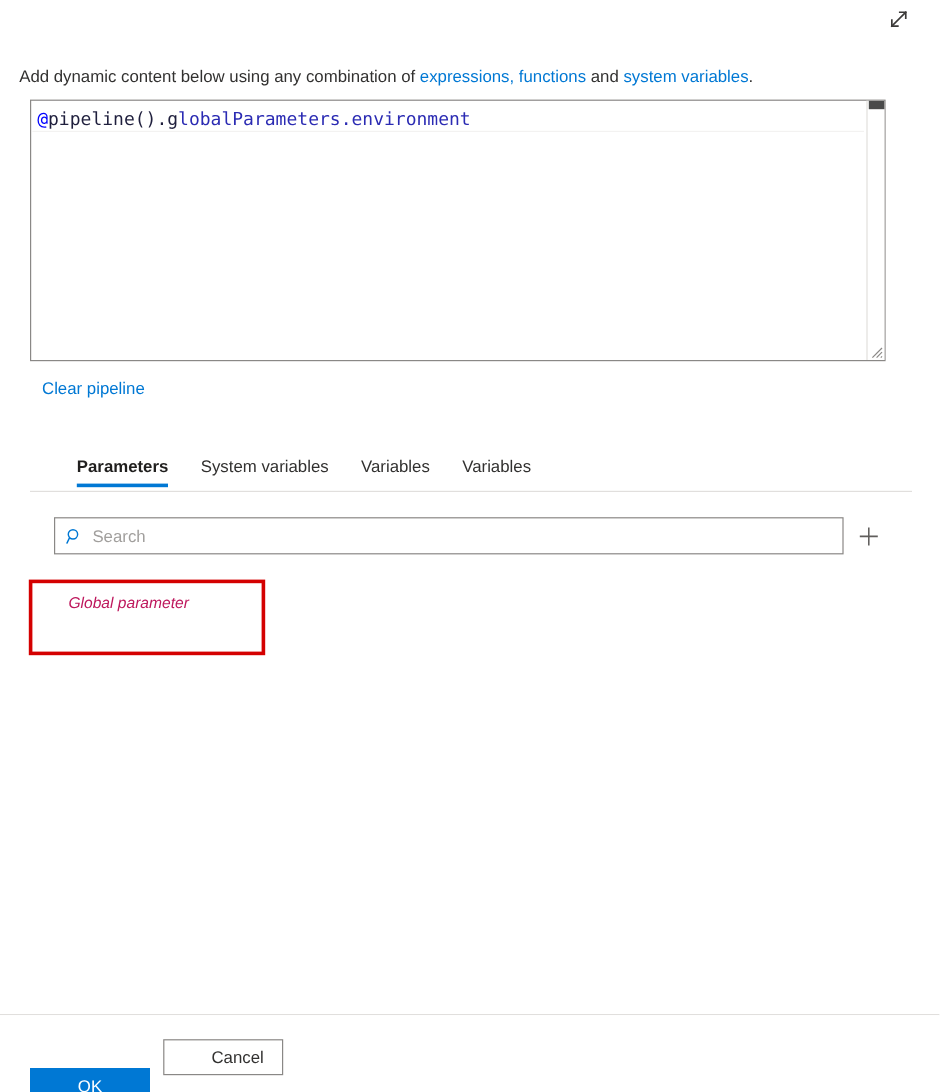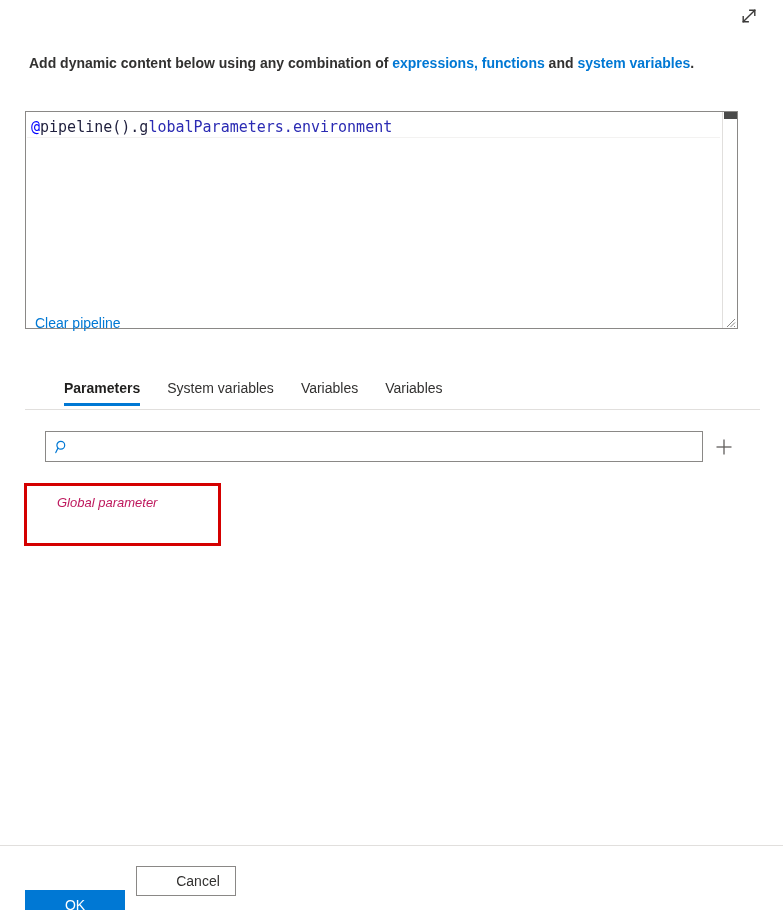--- a/index.html
+++ b/index.html
@@ -42,45 +42,43 @@
     display: flex;
     align-items: center;
     justify-content: center;
     cursor: pointer;
   }
   .expand-button svg { display:block; }
 
   
   .subtitle {
     position: absolute;
-    left: 29px;
+    left: 16px;
     top: 53px;
     font-size: 14px;
     color: #323130;
     line-height: 20px;
     white-space: nowrap;
-    font-weight: bold;
   }
   .subtitle .lnk {
     color: #0078d4;
     cursor: pointer;
     text-decoration: none;
   }
 
   
   .editor-wrap {
     position: absolute;
     left: 25px;
     top: 83px;
     width: 713px;
     height: 218px;
     border: 1px solid #8a8886;
     background: #ffffff;
     box-sizing: border-box;
-    margin-top: 28px;
   }
   .editor-content {
     position: absolute;
     left: 0; top: 0;
     right: 16px;
     bottom: 0;
     padding: 5px 4px 0 5px;
     box-sizing: border-box;
     overflow: hidden;
   }
@@ -357,20 +355,21 @@
 
 <div class="search-box">
   <span class="search-icon">
     <svg width="14" height="14" viewBox="0 0 14 14" aria-hidden="true">
       <g stroke="#0078d4" stroke-width="1.2" fill="none">
         <circle cx="5.8" cy="5.3" r="3.9"></circle>
         <line x1="2.9" y1="8.2" x2="0.8" y2="12.6" stroke-linecap="round"></line>
       </g>
     </svg>
   </span>
+  <input class="search-input" type="text" placeholder="Search" style="">
 </div>
 <div class="add-button">
   <svg width="20" height="20" viewBox="0 0 20 20" aria-hidden="true">
     <g stroke="#605e5c" stroke-width="1.3">
       <line x1="10" y1="2.5" x2="10" y2="17.5"></line>
       <line x1="2.5" y1="10" x2="17.5" y2="10"></line>
     </g>
   </svg>
 </div>
 

